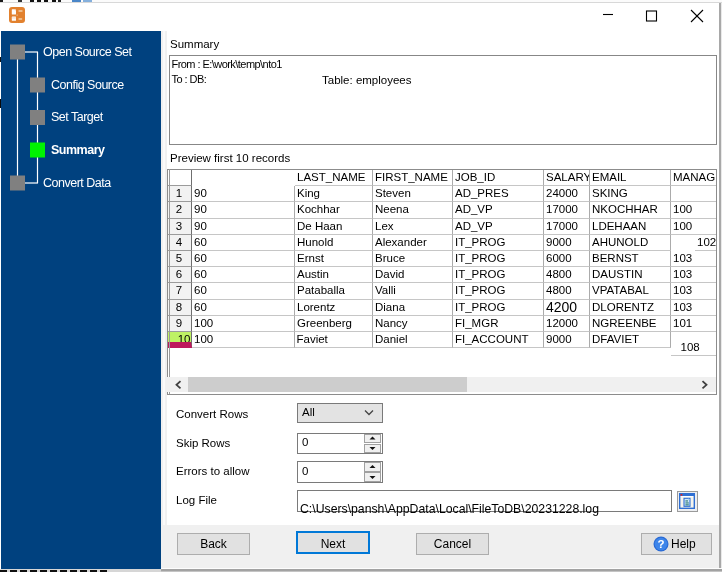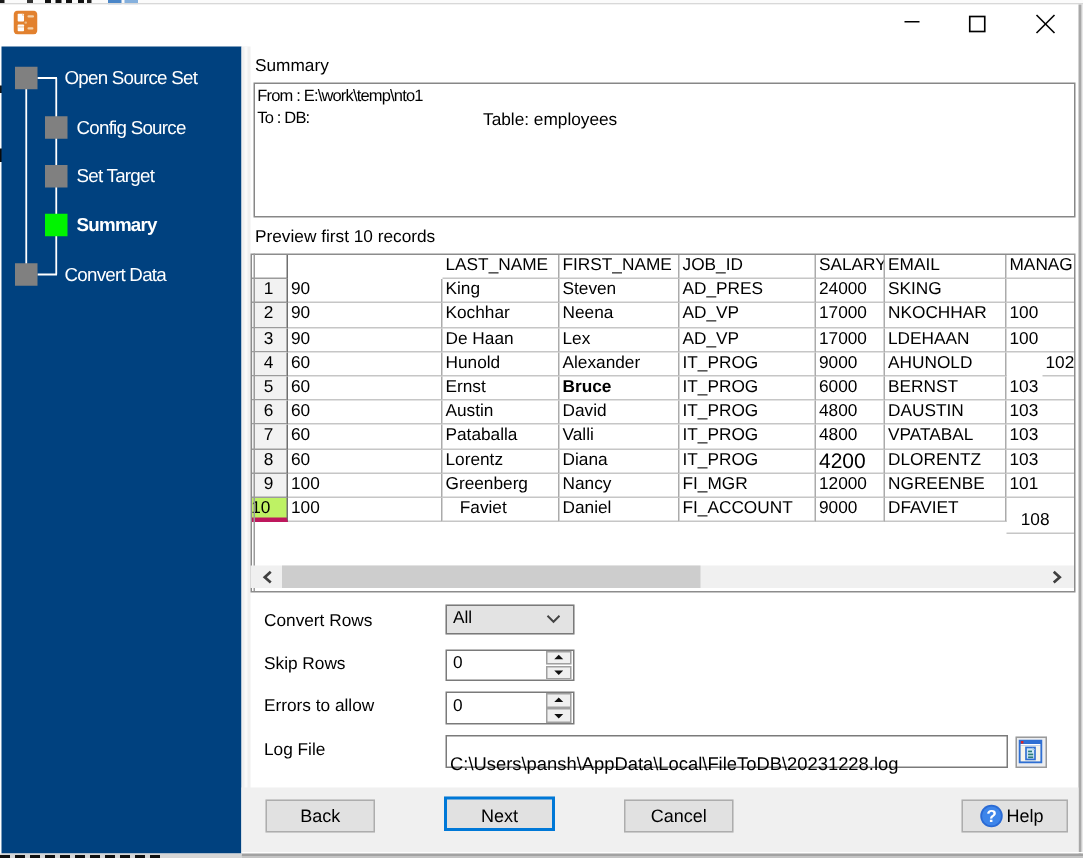--- a/index.html
+++ b/index.html
@@ -113,21 +113,21 @@
     <div style="position:absolute;left:24px;top:65.3px;width:103px;height:16.2px;border-right:1px solid #ababab;border-bottom:1px solid #c6c6c6;box-sizing:border-box;font-size:11.5px;line-height:15.2px;padding-left:2.5px;overflow:hidden;white-space:nowrap;">60</div>
     <div style="position:absolute;left:127px;top:65.3px;width:78px;height:16.2px;border-right:1px solid #ababab;border-bottom:1px solid #c6c6c6;box-sizing:border-box;font-size:11.5px;line-height:15.2px;padding-left:2.5px;overflow:hidden;white-space:nowrap;">Hunold</div>
     <div style="position:absolute;left:205px;top:65.3px;width:80px;height:16.2px;border-right:1px solid #ababab;border-bottom:1px solid #c6c6c6;box-sizing:border-box;font-size:11.5px;line-height:15.2px;padding-left:2.5px;overflow:hidden;white-space:nowrap;">Alexander</div>
     <div style="position:absolute;left:285px;top:65.3px;width:91px;height:16.2px;border-right:1px solid #ababab;border-bottom:1px solid #c6c6c6;box-sizing:border-box;font-size:11.5px;line-height:15.2px;padding-left:2.5px;overflow:hidden;white-space:nowrap;">IT_PROG</div>
     <div style="position:absolute;left:376px;top:65.3px;width:46px;height:16.2px;border-right:1px solid #ababab;border-bottom:1px solid #c6c6c6;box-sizing:border-box;font-size:11.5px;line-height:15.2px;padding-left:2.5px;overflow:hidden;white-space:nowrap;">9000</div>
     <div style="position:absolute;left:422px;top:65.3px;width:81px;height:16.2px;border-right:1px solid #ababab;border-bottom:1px solid #c6c6c6;box-sizing:border-box;font-size:11.5px;line-height:15.2px;padding-left:2.5px;overflow:hidden;white-space:nowrap;">AHUNOLD</div>
     <div style="position:absolute;left:527px;top:65.3px;width:48px;height:16.2px;border-right:1px solid #0ea5e9;border-bottom:1px solid #c6c6c6;box-sizing:border-box;font-size:11.5px;line-height:15.2px;padding-left:2.5px;overflow:hidden;white-space:nowrap;">102</div>
     <div style="position:absolute;left:0px;top:81.5px;width:24px;height:16.2px;border-right:1px solid #6f6f6f;border-bottom:1px solid #9b9b9b;background:#f2f2f2;box-sizing:border-box;font-size:11.5px;line-height:15.2px;padding-left:2.5px;overflow:hidden;white-space:nowrap;text-align:center;padding-left:0;">5</div>
     <div style="position:absolute;left:24px;top:81.5px;width:103px;height:16.2px;border-right:1px solid #ababab;border-bottom:1px solid #c6c6c6;box-sizing:border-box;font-size:11.5px;line-height:15.2px;padding-left:2.5px;overflow:hidden;white-space:nowrap;">60</div>
     <div style="position:absolute;left:127px;top:81.5px;width:78px;height:16.2px;border-right:1px solid #ababab;border-bottom:1px solid #c6c6c6;box-sizing:border-box;font-size:11.5px;line-height:15.2px;padding-left:2.5px;overflow:hidden;white-space:nowrap;">Ernst</div>
-    <div style="position:absolute;left:205px;top:81.5px;width:80px;height:16.2px;border-right:1px solid #ababab;border-bottom:1px solid #c6c6c6;box-sizing:border-box;font-size:11.5px;line-height:15.2px;padding-left:2.5px;overflow:hidden;white-space:nowrap;font-weight:bold;">Bruce</div>
+    <div style="position:absolute;left:205px;top:81.5px;width:80px;height:16.2px;border-right:1px solid #ababab;border-bottom:1px solid #c6c6c6;box-sizing:border-box;font-size:11.5px;line-height:15.2px;padding-left:2.5px;overflow:hidden;white-space:nowrap;">Bruce</div>
     <div style="position:absolute;left:285px;top:81.5px;width:91px;height:16.2px;border-right:1px solid #ababab;border-bottom:1px solid #c6c6c6;box-sizing:border-box;font-size:11.5px;line-height:15.2px;padding-left:2.5px;overflow:hidden;white-space:nowrap;">IT_PROG</div>
     <div style="position:absolute;left:376px;top:81.5px;width:46px;height:16.2px;border-right:1px solid #ababab;border-bottom:1px solid #c6c6c6;box-sizing:border-box;font-size:11.5px;line-height:15.2px;padding-left:2.5px;overflow:hidden;white-space:nowrap;">6000</div>
     <div style="position:absolute;left:422px;top:81.5px;width:81px;height:16.2px;border-right:1px solid #ababab;border-bottom:1px solid #c6c6c6;box-sizing:border-box;font-size:11.5px;line-height:15.2px;padding-left:2.5px;overflow:hidden;white-space:nowrap;">BERNST</div>
     <div style="position:absolute;left:503px;top:81.5px;width:48px;height:16.2px;border-right:1px solid #ababab;border-bottom:1px solid #c6c6c6;box-sizing:border-box;font-size:11.5px;line-height:15.2px;padding-left:2.5px;overflow:hidden;white-space:nowrap;">103</div>
     <div style="position:absolute;left:0px;top:97.7px;width:24px;height:16.2px;border-right:1px solid #6f6f6f;border-bottom:1px solid #9b9b9b;background:#f2f2f2;box-sizing:border-box;font-size:11.5px;line-height:15.2px;padding-left:2.5px;overflow:hidden;white-space:nowrap;text-align:center;padding-left:0;">6</div>
     <div style="position:absolute;left:24px;top:97.7px;width:103px;height:16.2px;border-right:1px solid #ababab;border-bottom:1px solid #c6c6c6;box-sizing:border-box;font-size:11.5px;line-height:15.2px;padding-left:2.5px;overflow:hidden;white-space:nowrap;">60</div>
     <div style="position:absolute;left:127px;top:97.7px;width:78px;height:16.2px;border-right:1px solid #ababab;border-bottom:1px solid #c6c6c6;box-sizing:border-box;font-size:11.5px;line-height:15.2px;padding-left:2.5px;overflow:hidden;white-space:nowrap;">Austin</div>
     <div style="position:absolute;left:205px;top:97.7px;width:80px;height:16.2px;border-right:1px solid #ababab;border-bottom:1px solid #c6c6c6;box-sizing:border-box;font-size:11.5px;line-height:15.2px;padding-left:2.5px;overflow:hidden;white-space:nowrap;">David</div>
     <div style="position:absolute;left:285px;top:97.7px;width:91px;height:16.2px;border-right:1px solid #ababab;border-bottom:1px solid #c6c6c6;box-sizing:border-box;font-size:11.5px;line-height:15.2px;padding-left:2.5px;overflow:hidden;white-space:nowrap;">IT_PROG</div>
     <div style="position:absolute;left:376px;top:97.7px;width:46px;height:16.2px;border-right:1px solid #ababab;border-bottom:1px solid #c6c6c6;box-sizing:border-box;font-size:11.5px;line-height:15.2px;padding-left:2.5px;overflow:hidden;white-space:nowrap;">4800</div>
@@ -150,23 +150,23 @@
     <div style="position:absolute;left:422px;top:130.1px;width:81px;height:16.2px;border-right:1px solid #ababab;border-bottom:1px solid #c6c6c6;box-sizing:border-box;font-size:11.5px;line-height:15.2px;padding-left:2.5px;overflow:hidden;white-space:nowrap;">DLORENTZ</div>
     <div style="position:absolute;left:503px;top:130.1px;width:48px;height:16.2px;border-right:1px solid #ababab;border-bottom:1px solid #c6c6c6;box-sizing:border-box;font-size:11.5px;line-height:15.2px;padding-left:2.5px;overflow:hidden;white-space:nowrap;">103</div>
     <div style="position:absolute;left:0px;top:146.29999999999998px;width:24px;height:16.2px;border-right:1px solid #6f6f6f;border-bottom:1px solid #9b9b9b;background:#f2f2f2;box-sizing:border-box;font-size:11.5px;line-height:15.2px;padding-left:2.5px;overflow:hidden;white-space:nowrap;text-align:center;padding-left:0;">9</div>
     <div style="position:absolute;left:24px;top:146.29999999999998px;width:103px;height:16.2px;border-right:1px solid #ababab;border-bottom:1px solid #c6c6c6;box-sizing:border-box;font-size:11.5px;line-height:15.2px;padding-left:2.5px;overflow:hidden;white-space:nowrap;">100</div>
     <div style="position:absolute;left:127px;top:146.29999999999998px;width:78px;height:16.2px;border-right:1px solid #ababab;border-bottom:1px solid #c6c6c6;box-sizing:border-box;font-size:11.5px;line-height:15.2px;padding-left:2.5px;overflow:hidden;white-space:nowrap;">Greenberg</div>
     <div style="position:absolute;left:205px;top:146.29999999999998px;width:80px;height:16.2px;border-right:1px solid #ababab;border-bottom:1px solid #c6c6c6;box-sizing:border-box;font-size:11.5px;line-height:15.2px;padding-left:2.5px;overflow:hidden;white-space:nowrap;">Nancy</div>
     <div style="position:absolute;left:285px;top:146.29999999999998px;width:91px;height:16.2px;border-right:1px solid #ababab;border-bottom:1px solid #c6c6c6;box-sizing:border-box;font-size:11.5px;line-height:15.2px;padding-left:2.5px;overflow:hidden;white-space:nowrap;">FI_MGR</div>
     <div style="position:absolute;left:376px;top:146.29999999999998px;width:46px;height:16.2px;border-right:1px solid #ababab;border-bottom:1px solid #c6c6c6;box-sizing:border-box;font-size:11.5px;line-height:15.2px;padding-left:2.5px;overflow:hidden;white-space:nowrap;">12000</div>
     <div style="position:absolute;left:422px;top:146.29999999999998px;width:81px;height:16.2px;border-right:1px solid #ababab;border-bottom:1px solid #c6c6c6;box-sizing:border-box;font-size:11.5px;line-height:15.2px;padding-left:2.5px;overflow:hidden;white-space:nowrap;">NGREENBE</div>
     <div style="position:absolute;left:503px;top:146.29999999999998px;width:48px;height:16.2px;border-right:1px solid #ababab;border-bottom:1px solid #c6c6c6;box-sizing:border-box;font-size:11.5px;line-height:15.2px;padding-left:2.5px;overflow:hidden;white-space:nowrap;">101</div>
-    <div style="position:absolute;left:0px;top:162.49999999999997px;width:24px;height:16.2px;border-right:1px solid #6f6f6f;border-bottom:3px solid #be185d;background:#bef264;box-sizing:border-box;font-size:11.5px;line-height:15.2px;padding-left:2.5px;overflow:hidden;white-space:nowrap;text-align:left;padding-left:0;">10</div>
+    <div style="position:absolute;left:0px;top:162.49999999999997px;width:24px;height:16.2px;border-right:1px solid #6f6f6f;border-bottom:6px solid #be185d;background:#bef264;box-sizing:border-box;font-size:11.5px;line-height:15.2px;padding-left:2.5px;overflow:hidden;white-space:nowrap;text-align:right;padding-left:0;">10</div>
     <div style="position:absolute;left:24px;top:162.49999999999997px;width:103px;height:16.2px;border-right:1px solid #ababab;border-bottom:1px solid #c6c6c6;box-sizing:border-box;font-size:11.5px;line-height:15.2px;padding-left:2.5px;overflow:hidden;white-space:nowrap;">100</div>
-    <div style="position:absolute;left:127px;top:162.49999999999997px;width:78px;height:16.2px;border-right:1px solid #ababab;border-bottom:1px solid #c6c6c6;box-sizing:border-box;font-size:11.5px;line-height:15.2px;padding-left:12px;overflow:hidden;white-space:nowrap;">Faviet</div>
+    <div style="position:absolute;left:127px;top:162.49999999999997px;width:78px;height:16.2px;border-right:1px solid #ababab;border-bottom:1px solid #c6c6c6;box-sizing:border-box;font-size:11.5px;line-height:15.2px;padding-left:2px;overflow:hidden;white-space:nowrap;">Faviet</div>
     <div style="position:absolute;left:205px;top:162.49999999999997px;width:80px;height:16.2px;border-right:1px solid #ababab;border-bottom:1px solid #c6c6c6;box-sizing:border-box;font-size:11.5px;line-height:15.2px;padding-left:2.5px;overflow:hidden;white-space:nowrap;">Daniel</div>
     <div style="position:absolute;left:285px;top:162.49999999999997px;width:91px;height:16.2px;border-right:1px solid #ababab;border-bottom:1px solid #c6c6c6;box-sizing:border-box;font-size:11.5px;line-height:15.2px;padding-left:2.5px;overflow:hidden;white-space:nowrap;">FI_ACCOUNT</div>
     <div style="position:absolute;left:376px;top:162.49999999999997px;width:46px;height:16.2px;border-right:1px solid #ababab;border-bottom:1px solid #c6c6c6;box-sizing:border-box;font-size:11.5px;line-height:15.2px;padding-left:2.5px;overflow:hidden;white-space:nowrap;">9000</div>
     <div style="position:absolute;left:422px;top:162.49999999999997px;width:81px;height:16.2px;border-right:1px solid #ababab;border-bottom:1px solid #c6c6c6;box-sizing:border-box;font-size:11.5px;line-height:15.2px;padding-left:2.5px;overflow:hidden;white-space:nowrap;">DFAVIET</div>
     <div style="position:absolute;left:503px;top:170px;width:48px;height:16.2px;border-right:1px solid #ababab;border-bottom:1px solid #c6c6c6;box-sizing:border-box;font-size:11.5px;line-height:15.2px;padding-left:10px;overflow:hidden;white-space:nowrap;">108</div>
   </div>
 
 <div class="abs" style="left:169.3px;top:169px;width:1px;height:225px;background:#9b9b9b;"></div>
 
 <div class="abs" style="left:167px;top:376.5px;width:549px;height:15.5px;background:#f0f0f0;"></div>

